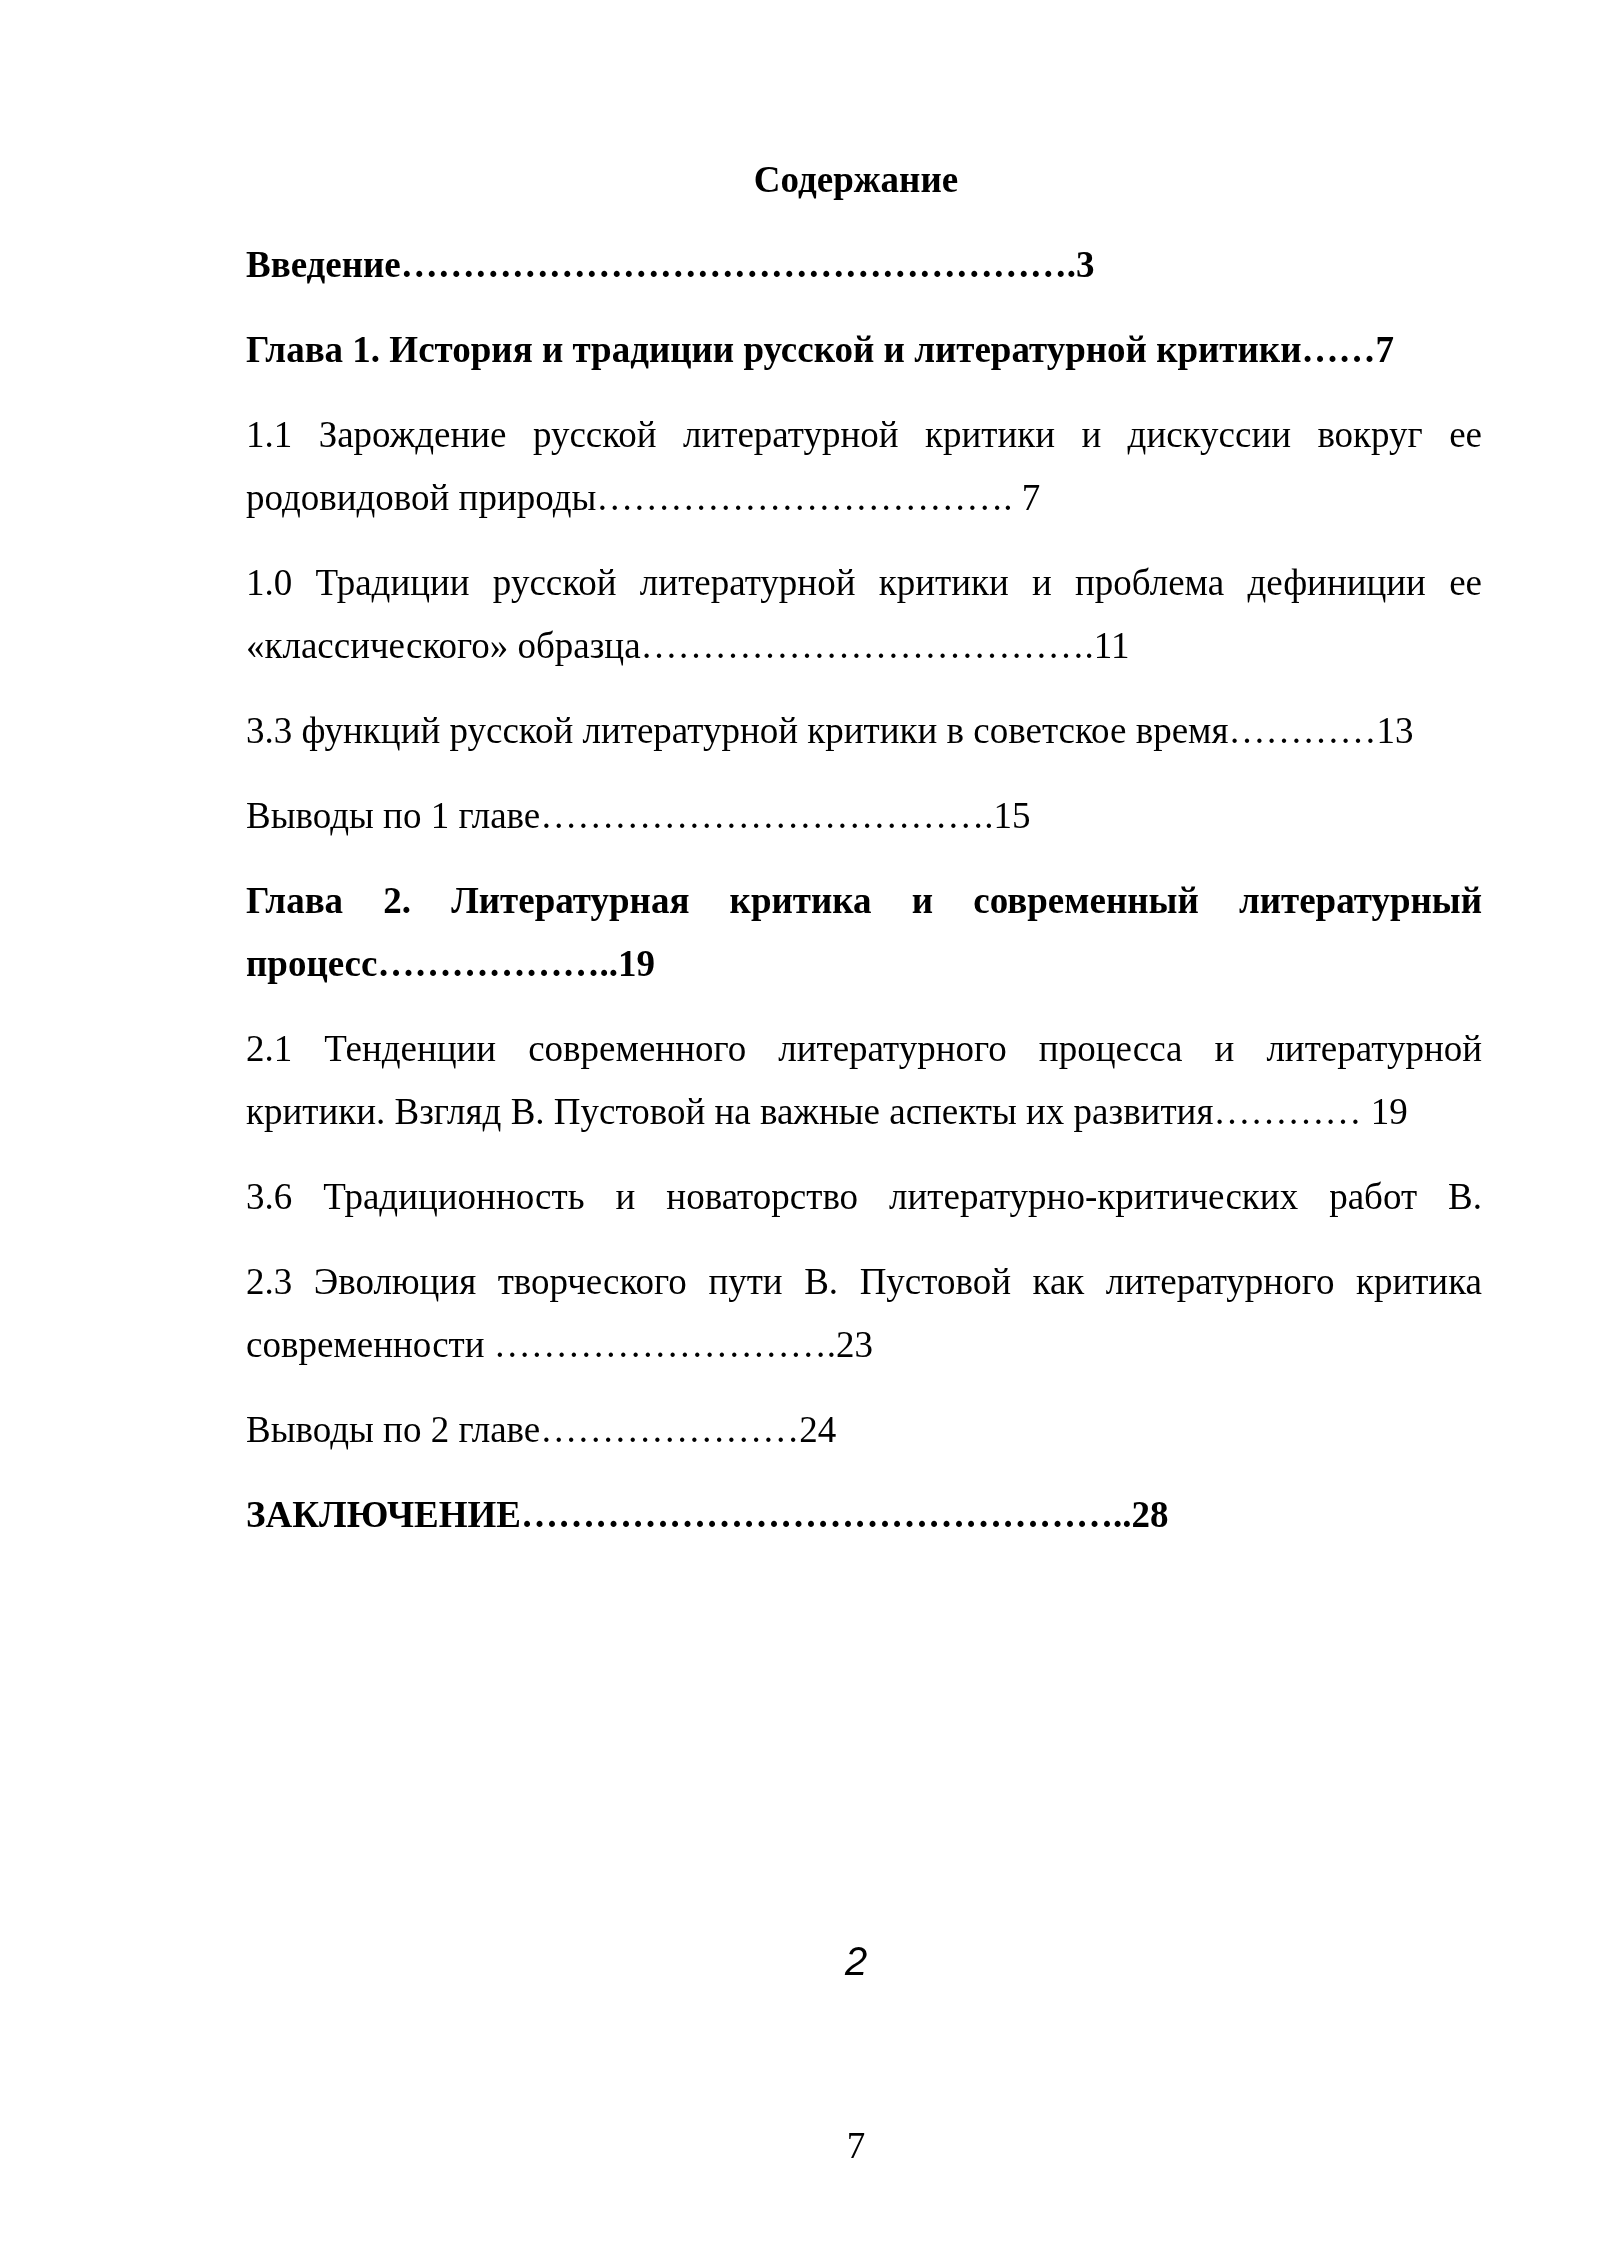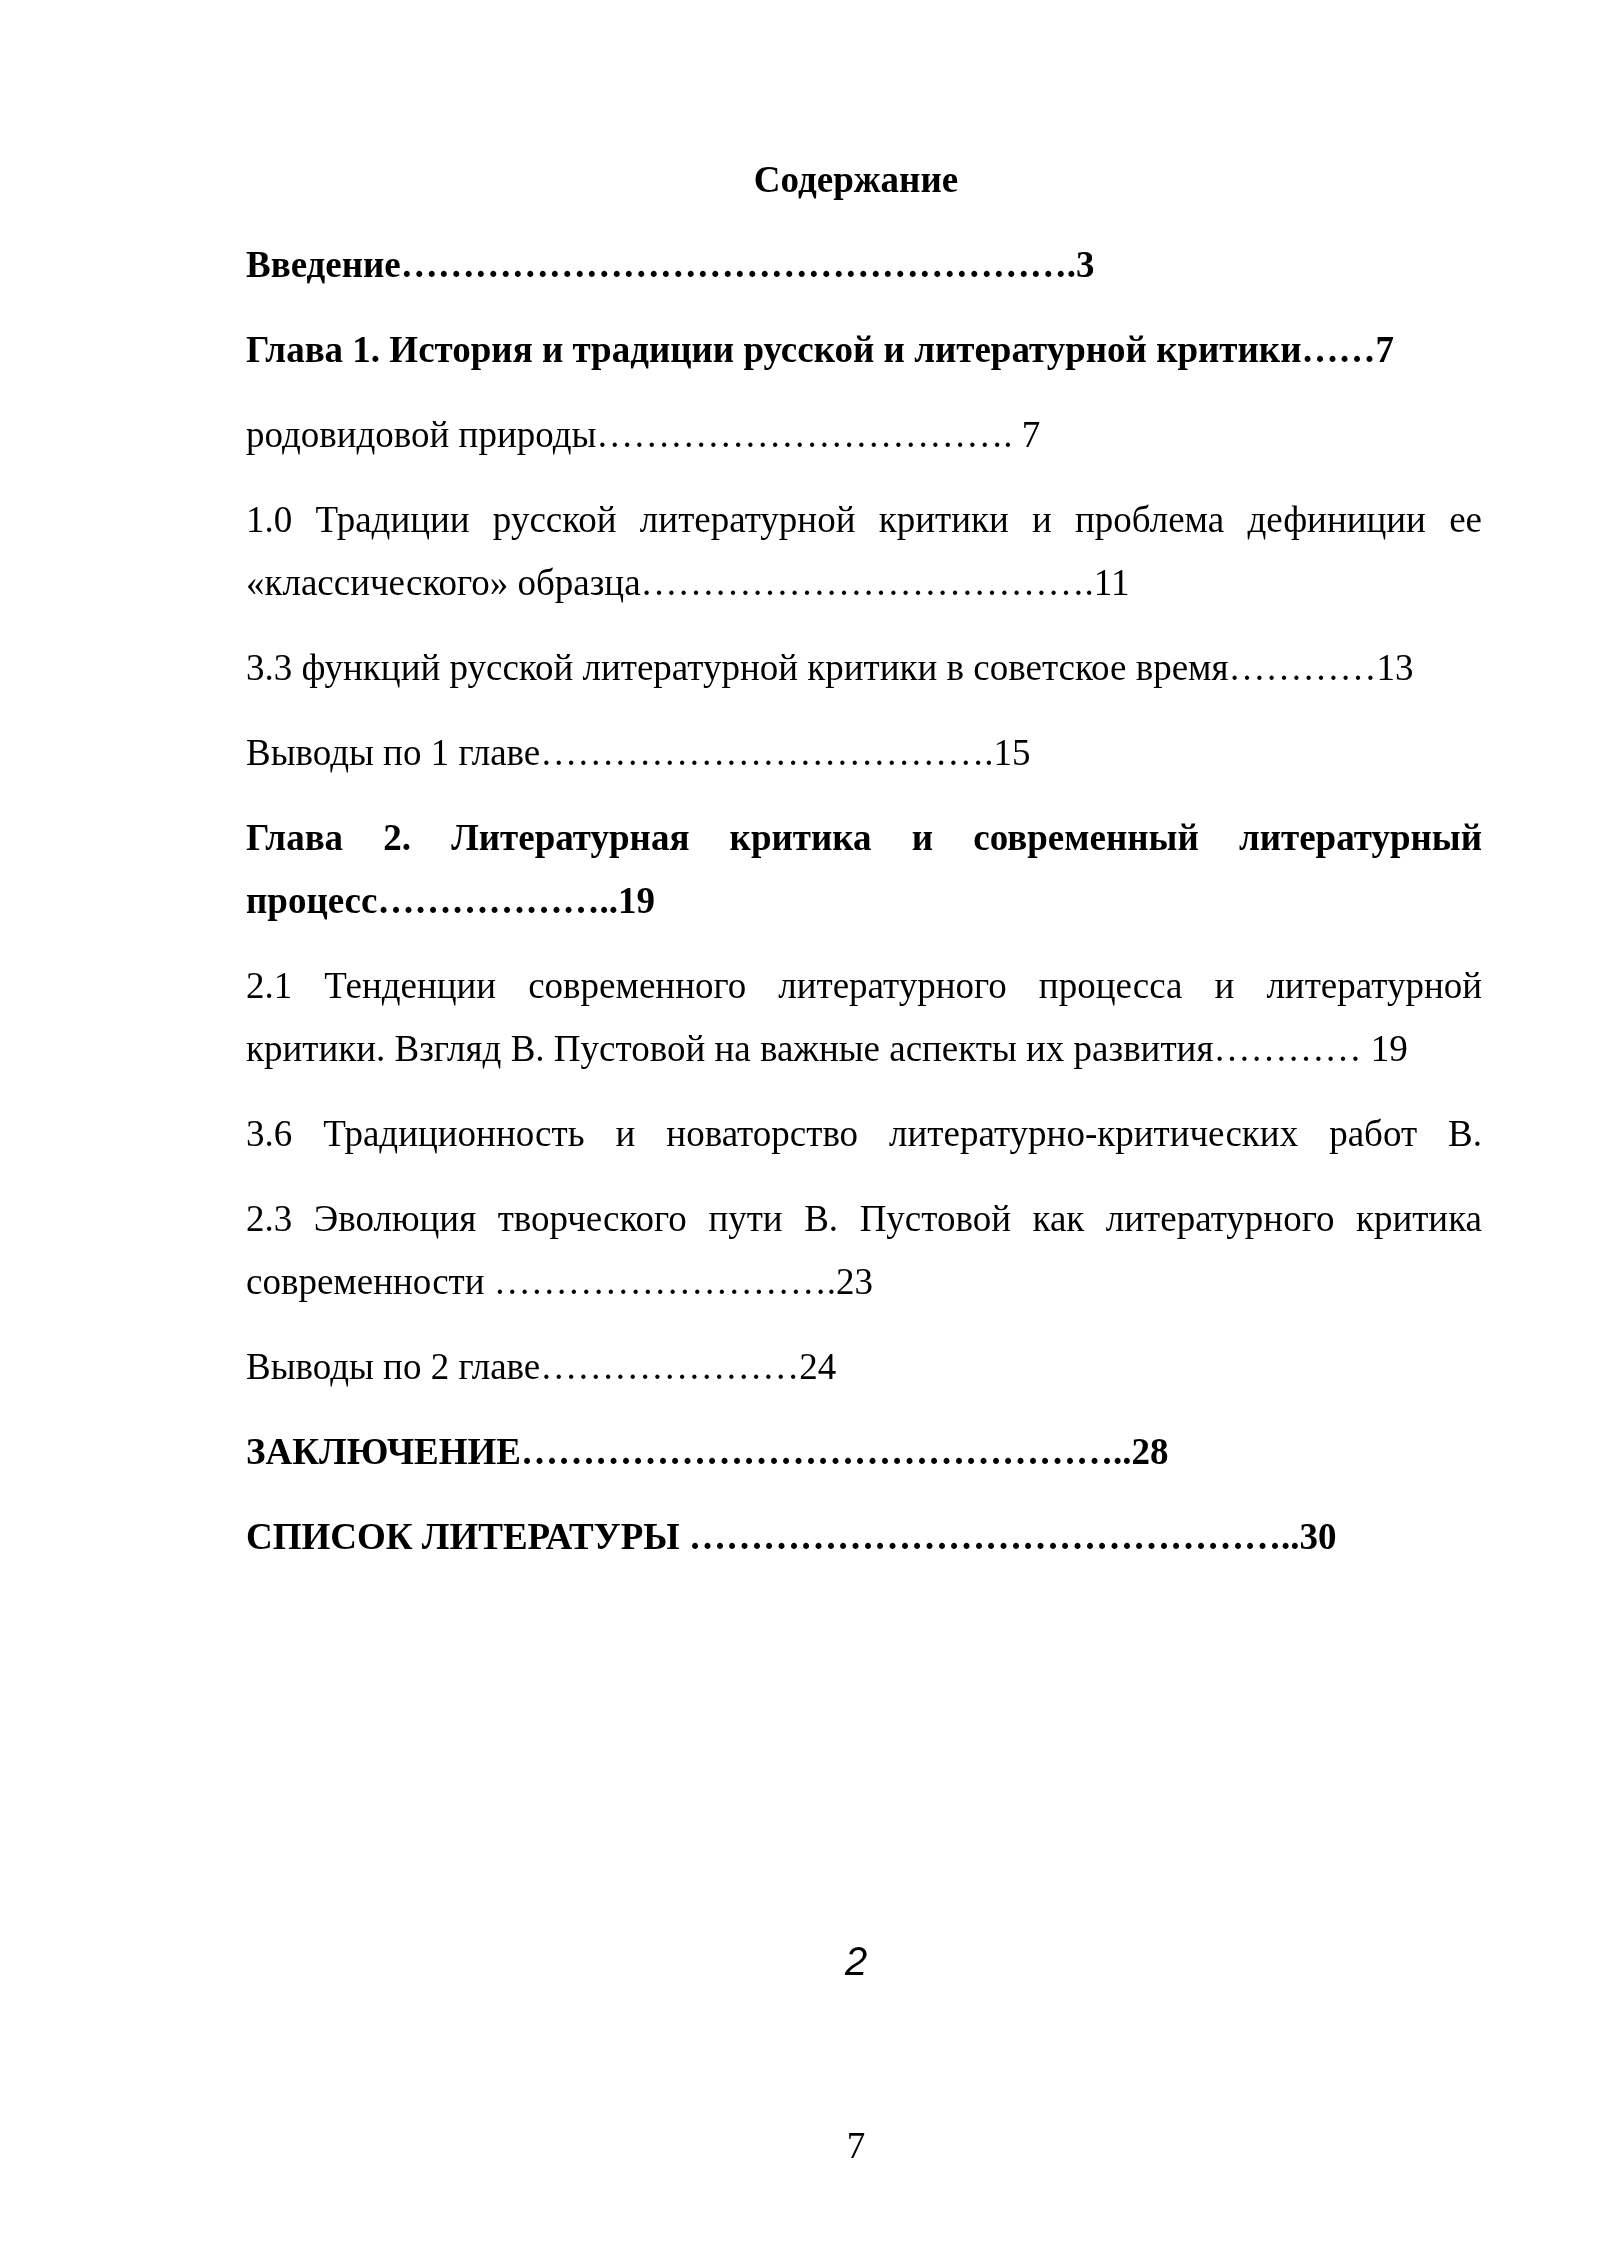--- a/index.html
+++ b/index.html
@@ -69,20 +69,21 @@
   <div class="content">
     <div class="doc-title">Содержание</div>
     <div id="toc-items">
         <div class="toc-item bold">
           <div class="toc-line">Введение……………………………………………….3</div>
         </div>
         <div class="toc-item bold">
           <div class="toc-line">Глава 1. История и традиции русской и литературной критики……7</div>
         </div>
         <div class="toc-item">
+          <div class="toc-line stretch">1.1 Зарождение русской литературной критики и дискуссии вокруг ее</div>
           <div class="toc-line">родовидовой природы……………………………. 7</div>
         </div>
         <div class="toc-item">
           <div class="toc-line stretch">1.0 Традиции русской литературной критики и проблема дефиниции ее</div>
           <div class="toc-line">«классического» образца……………………………….11</div>
         </div>
         <div class="toc-item">
           <div class="toc-line">3.3 функций русской литературной критики в советское время…………13</div>
         </div>
         <div class="toc-item">
@@ -102,20 +103,17 @@
         <div class="toc-item">
           <div class="toc-line stretch">2.3 Эволюция творческого пути В. Пустовой как литературного критика</div>
           <div class="toc-line">современности ……………………….23</div>
         </div>
         <div class="toc-item">
           <div class="toc-line">Выводы по 2 главе…………………24</div>
         </div>
         <div class="toc-item bold">
           <div class="toc-line">ЗАКЛЮЧЕНИЕ…………………………………………..28</div>
         </div>
-        <div class="toc-item bold">
-          <div class="toc-line">СПИСОК ЛИТЕРАТУРЫ …………………………………………..30</div>
-        </div>
       </div>
   </div>
   <div class="footer-num inner">2</div>
   <div class="footer-num outer">7</div>
 </div>
 
 </body></html>

